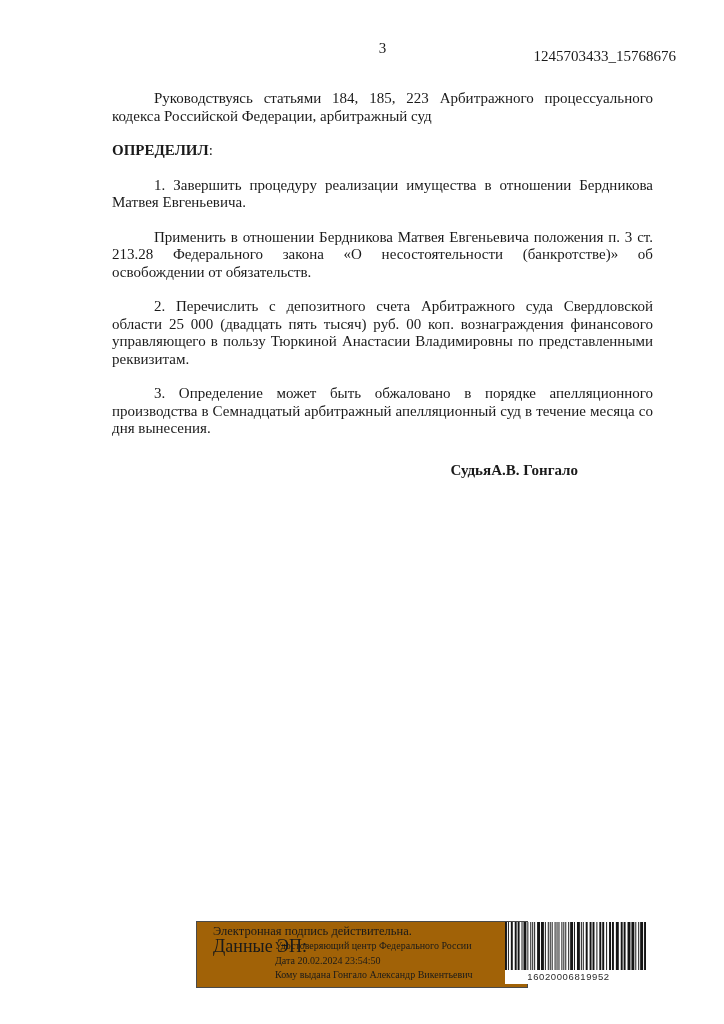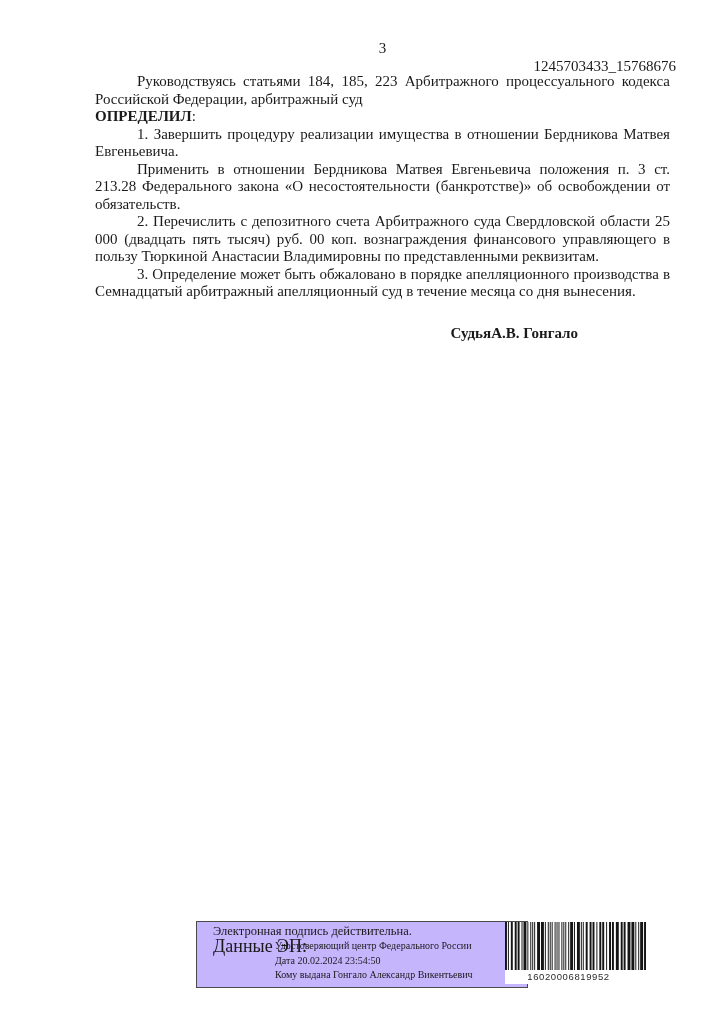--- a/index.html
+++ b/index.html
@@ -13,45 +13,45 @@
     overflow: hidden;
   }
   .page { position: absolute; inset: 0; background: #ffffff; }
 
   
   .header {
     position: absolute; top: 40px; left: 95px; width: 575px; height: 18px;
     font-size: 15px;
   }
   .page-num { position: absolute; left: 0; right: 0; text-align: center; }
-  .doc-id  { position: absolute; right: -6px; top: 18px; text-align: center; }
+  .doc-id  { position: absolute; right: -6px; top: 8px; text-align: center; }
 
   
   .content {
     position: absolute; top: 73px; left: 95px; width: 575px;
     font-size: 15px; line-height: 17.5px;
     text-align: justify;
   }
-  .content p { margin: 0; text-indent: 42px; }
+  .content p { margin: 17px; text-indent: 42px; }
   .content p.heading {
     text-indent: 0; font-weight: bold;
   }
   .heading .colon { font-weight: normal; }
 
   .sig-row {
     margin-top: 24px;
     display: flex; justify-content: flex-end;
     padding-left: 88px; padding-right: 92px;
     font-weight: bold;
   }
 
   
   .stamp-box {
     position: absolute; left: 196px; top: 921px; width: 332px; height: 67px;
-    border: 1px solid #4a4a4a; background: #c4b5fd;
+    border: 1px solid #4a4a4a; background: #a16207;
   }
   .stamp-valid {
     position: absolute; left: 16px; top: 2px;
     font-size: 12.5px; white-space: nowrap;
   }
   .stamp-label {
     position: absolute; left: 16px; top: 14px;
     font-size: 18px; white-space: nowrap;
   }
   .stamp-details {

